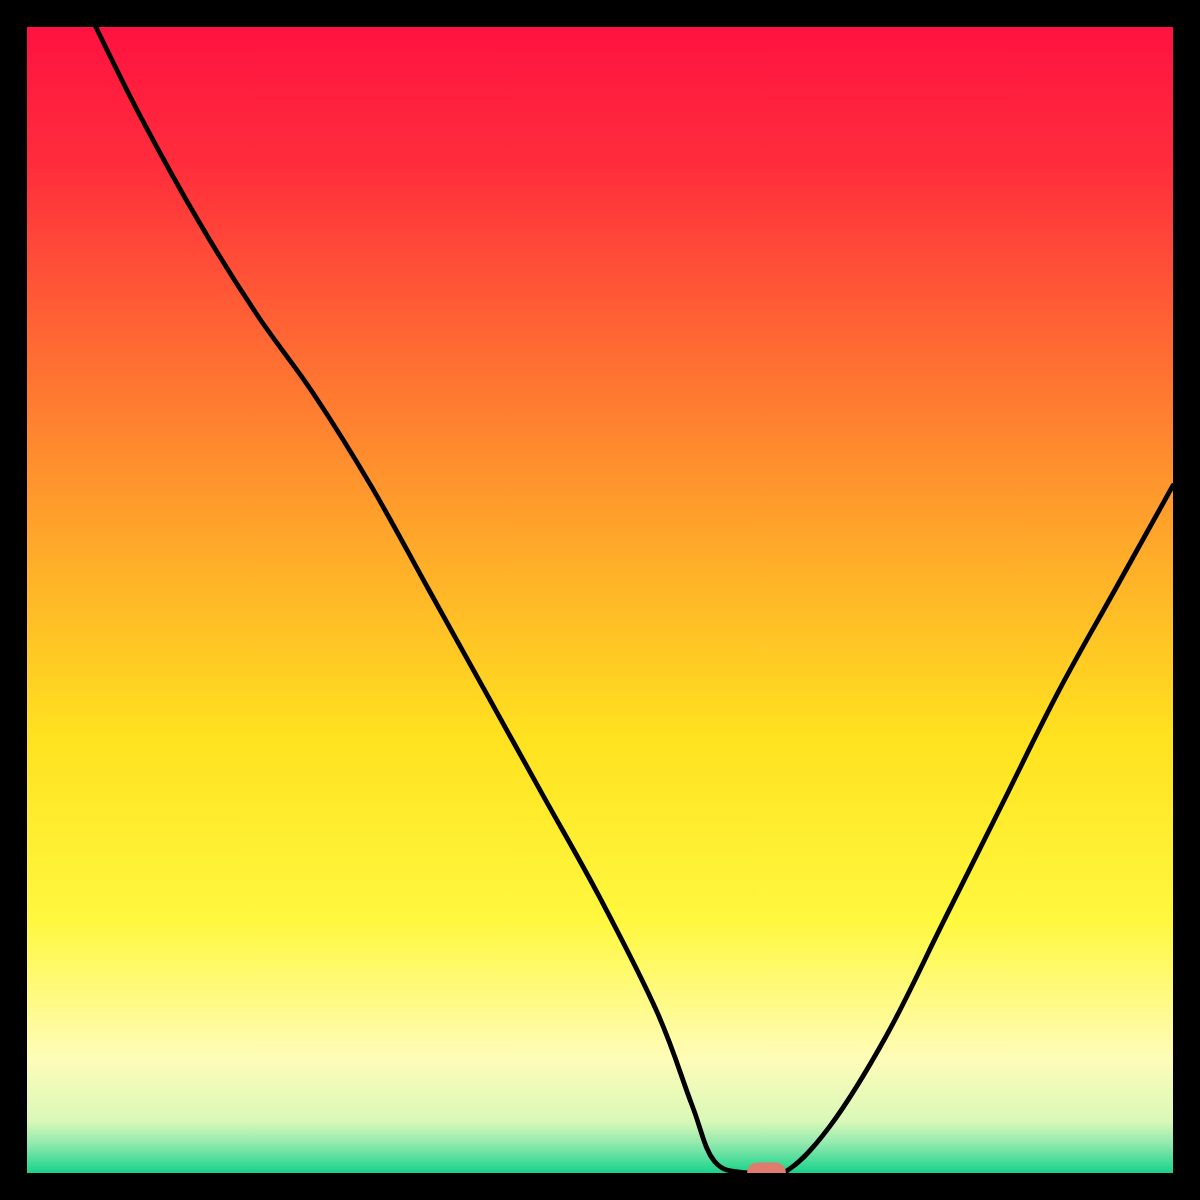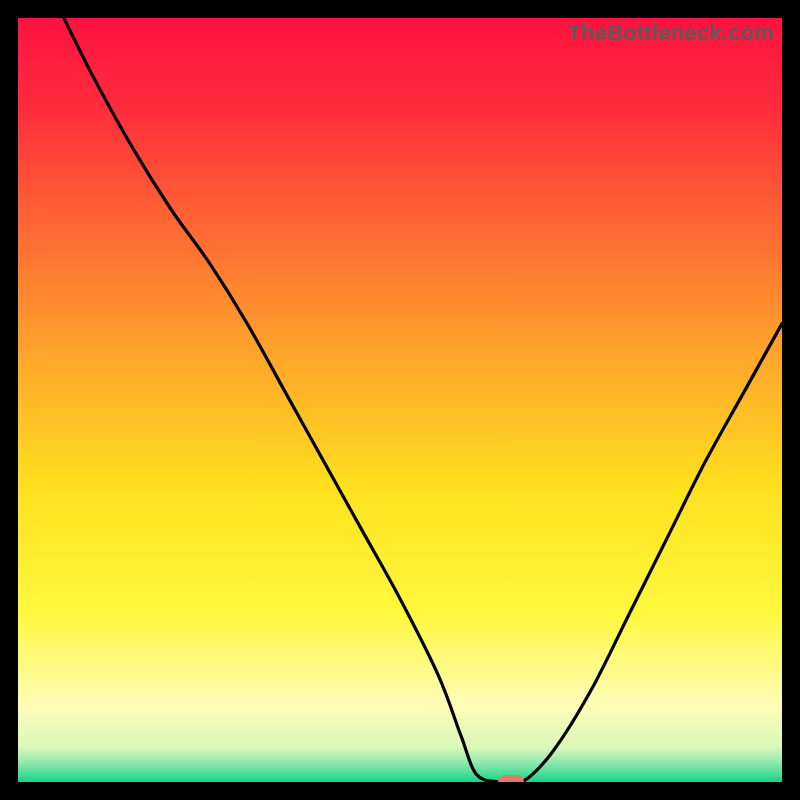--- a/index.html
+++ b/index.html
@@ -83,15 +83,14 @@
       </defs>
       <rect x="0" y="0" width="764" height="764" fill="url(#bg)"></rect>
     </svg>
 
     <svg class="curve" viewBox="0 0 764 764" preserveAspectRatio="none">
       <path id="curve-path" d="M 45.84 0.00 C 51.34 11.00, 64.02 37.74, 76.40 61.12 C 88.78 84.50, 100.85 106.50, 114.60 129.88 C 128.35 153.26, 139.05 170.37, 152.80 191.00 C 166.55 211.63, 177.25 223.85, 191.00 244.48 C 204.75 265.11, 215.45 282.22, 229.20 305.60 C 242.95 328.98, 253.65 349.61, 267.40 374.36 C 281.15 399.11, 291.85 418.37, 305.60 443.12 C 319.35 467.87, 330.05 487.13, 343.80 511.88 C 357.55 536.63, 368.25 554.51, 382.00 580.64 C 395.75 606.77, 409.20 632.29, 420.20 657.04 C 431.20 681.79, 436.24 700.28, 443.12 718.16 C 450.00 736.04, 451.52 748.11, 458.40 756.36 C 465.28 764.61, 473.07 762.62, 481.32 764.00 C 489.57 765.38, 494.61 769.50, 504.24 764.00 C 513.87 758.50, 522.42 749.94, 534.80 733.44 C 547.18 716.94, 559.25 697.07, 573.00 672.32 C 586.75 647.57, 597.45 623.42, 611.20 595.92 C 624.95 568.42, 635.65 547.02, 649.40 519.52 C 663.15 492.02, 673.85 469.25, 687.60 443.12 C 701.35 416.99, 712.05 399.11, 725.80 374.36 C 739.55 349.61, 757.12 317.98, 764.00 305.60" fill="none" stroke="#000" stroke-width="3.2" stroke-linecap="round" stroke-linejoin="round"></path>
     </svg>
 
     <div class="marker" id="marker" style="left: 492.78px; top: 764px;"></div>
 
-    <div class="watermark">TheBottleneck.com</div>
   </div>
 </div>
 
 </body></html>

